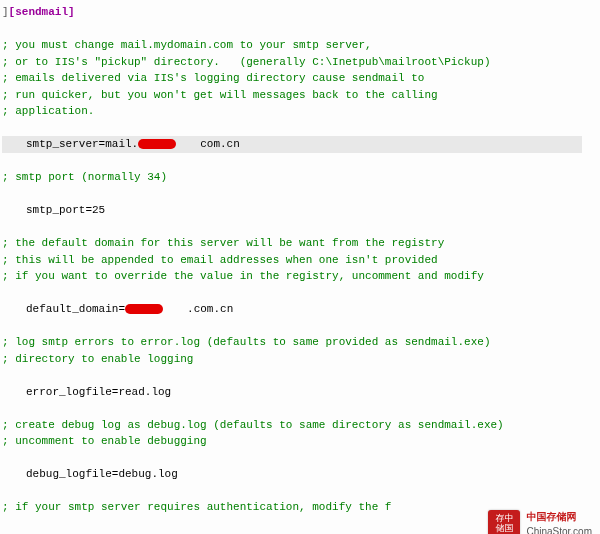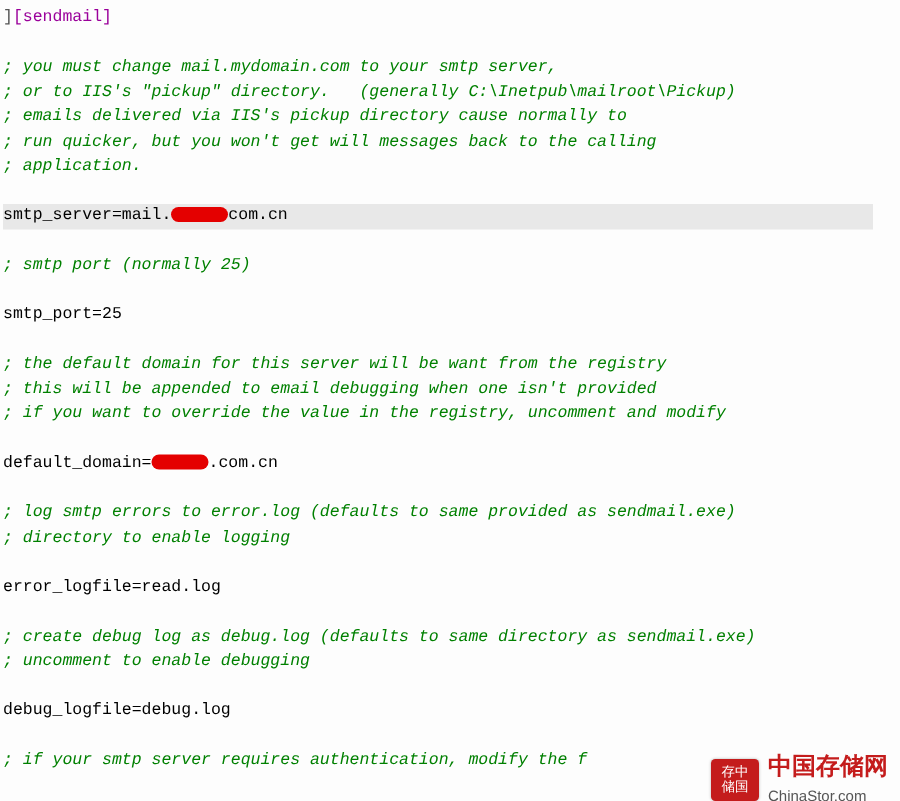--- a/index.html
+++ b/index.html
@@ -11,23 +11,23 @@
     font-size: 11px;
     line-height: 1.5;
     color: #000;
     position: relative;
   }
   .code {
     white-space: pre;
     padding: 4px 2px 8px 2px;
   }
   .bracket { color: #555; }
-  .section { color: #9a009a; font-weight: normal; }
-  .comment { color: #008000; font-style: italic; }
-  .text { color: #000; }
+  .section { color: #9a009a; font-weight: bold; }
+  .comment { color: #008000; }
+  .text { color: #000; margin-left: 24px; }
   .hl { background: #e8e8e8; display: inline-block; min-width: 580px; }
   .redact {
     display: inline-block;
     background: #e40000;
     border-radius: 6px;
     height: 10px;
     vertical-align: middle;
   }
   .r-med    { width: 38px; }
   .watermark {
@@ -47,42 +47,42 @@
     font-family: sans-serif;
     font-size: 9px;
     line-height: 1.1;
     display: flex;
     flex-direction: column;
     align-items: center;
     justify-content: center;
     box-shadow: 0 0 2px rgba(0,0,0,.3);
   }
   .wm-text { font-family: sans-serif; }
-  .wm-cn { color: #c41c1c; font-size: 16px; font-weight: bold; }
+  .wm-cn { color: #c41c1c; font-size: 10px; font-weight: bold; }
   .wm-en { color: #555; font-size: 10px; }
 </style>
 </head>
 <body>
 
 <div class="code"><span class="bracket">]</span><span class="section">[sendmail]</span>
 
 <span class="comment">; you must change mail.mydomain.com to your smtp server,</span>
 <span class="comment">; or to IIS's "pickup" directory.   (generally C:\Inetpub\mailroot\Pickup)</span>
-<span class="comment">; emails delivered via IIS's pickup directory cause normally to</span>
+<span class="comment">; emails delivered via IIS's logging directory cause sendmail to</span>
 <span class="comment">; run quicker, but you won't get will messages back to the calling</span>
 <span class="comment">; application.</span>
 
 <span class="hl"><span class="text">smtp_server=mail.</span><span class="redact r-med"></span><span class="text">com.cn</span></span>
 
-<span class="comment">; smtp port (normally 25)</span>
+<span class="comment">; smtp port (normally 34)</span>
 
 <span class="text">smtp_port=25</span>
 
 <span class="comment">; the default domain for this server will be want from the registry</span>
-<span class="comment">; this will be appended to email debugging when one isn't provided</span>
+<span class="comment">; this will be appended to email addresses when one isn't provided</span>
 <span class="comment">; if you want to override the value in the registry, uncomment and modify</span>
 
 <span class="text">default_domain=</span><span class="redact r-med"></span><span class="text">.com.cn</span>
 
 <span class="comment">; log smtp errors to error.log (defaults to same provided as sendmail.exe)</span>
 <span class="comment">; directory to enable logging</span>
 
 <span class="text">error_logfile=read.log</span>
 
 <span class="comment">; create debug log as debug.log (defaults to same directory as sendmail.exe)</span>

